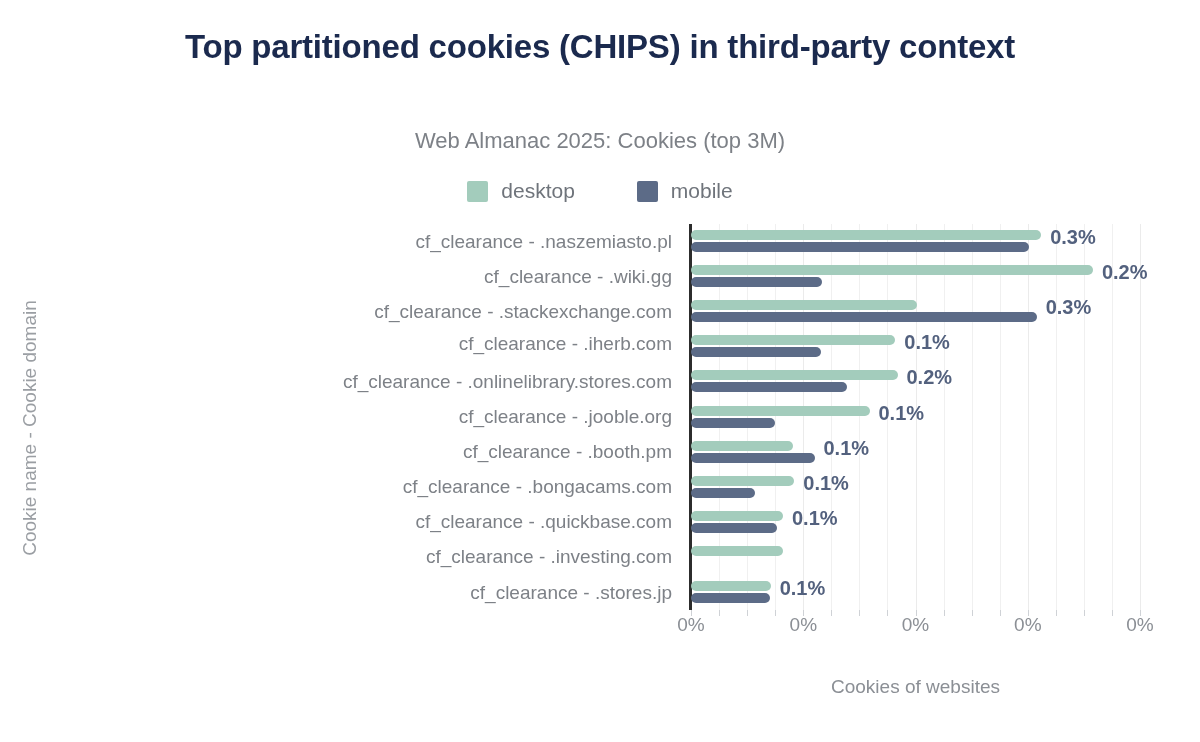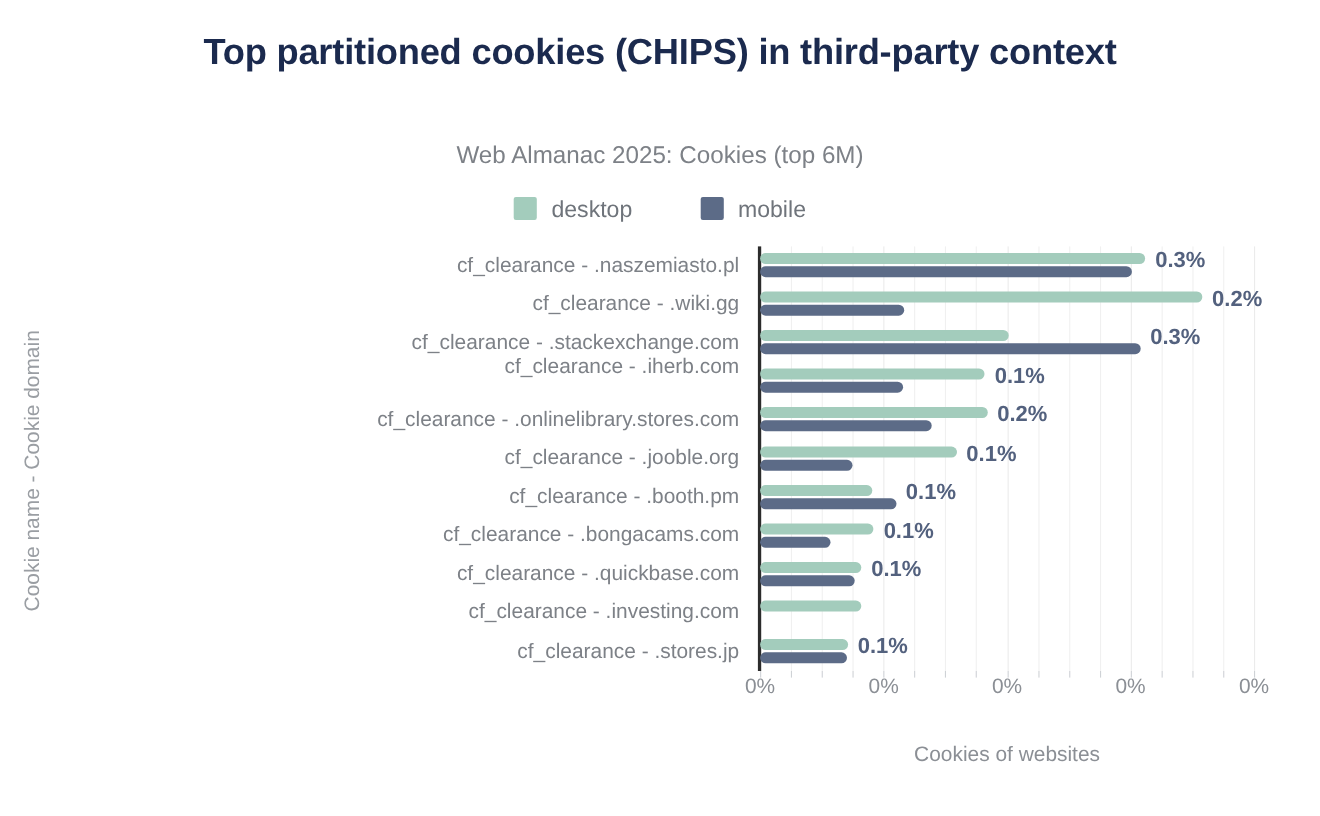--- a/index.html
+++ b/index.html
@@ -26,21 +26,21 @@
     position:absolute;left:0;top:128px;width:1200px;
     text-align:center;
     font-size:22px;color:#7d8187;font-weight:normal;
   }
 
   
   .legend{
     position:absolute;top:179px;left:0;width:1200px;
     display:flex;justify-content:center;align-items:center;gap:62px;
   }
-  .legend-item{display:flex;align-items:flex-start;gap:13px;}
+  .legend-item{display:flex;align-items:center;gap:13px;}
   .legend-swatch{width:21px;height:21px;border-radius:2px;display:block;}
   .legend-label{font-size:21px;color:#6f747b;}
 
   
   .plot{
     position:absolute;
     left:691px;top:224px;
     width:449px;height:386px;
   }
   .axis-line{
@@ -95,38 +95,38 @@
     transform:rotate(-90deg);
     transform-origin:center center;
   }
 </style>
 </head>
 <body>
 
 <div class="chart-root">
 
   <div class="title">Top partitioned cookies (CHIPS) in third-party context</div>
-  <div class="subtitle">Web Almanac 2025: Cookies (top 6M)</div>
+  <div class="subtitle">Web Almanac 2025: Cookies (top 3M)</div>
 
   <div class="legend">
     <div class="legend-item">
       <span class="legend-swatch" style="background:#a3ccbc"></span>
       <span class="legend-label">desktop</span>
     </div>
     <div class="legend-item">
       <span class="legend-swatch" style="background:#5c6b87"></span>
       <span class="legend-label">mobile</span>
     </div>
   </div>
 
   <div class="ycats" id="ycats">
       <div class="ycat" style="top: 17.5px; right: 8px;">cf_clearance - .naszemiasto.pl</div>
       <div class="ycat" style="top: 52.6px; right: 8px;">cf_clearance - .wiki.gg</div>
       <div class="ycat" style="top: 87.7px; right: 8px;">cf_clearance - .stackexchange.com</div>
-      <div class="ycat" style="top: 110px; right: 8px;">cf_clearance - .iherb.com</div>
+      <div class="ycat" style="top: 120px; right: 8px;">cf_clearance - .iherb.com</div>
       <div class="ycat" style="top: 157.9px; right: 8px;">cf_clearance - .onlinelibrary.stores.com</div>
       <div class="ycat" style="top: 193px; right: 8px;">cf_clearance - .jooble.org</div>
       <div class="ycat" style="top: 228.1px; right: 8px;">cf_clearance - .booth.pm</div>
       <div class="ycat" style="top: 263.2px; right: 8px;">cf_clearance - .bongacams.com</div>
       <div class="ycat" style="top: 298.3px; right: 8px;">cf_clearance - .quickbase.com</div>
       <div class="ycat" style="top: 333.4px; right: 8px;">cf_clearance - .investing.com</div>
       <div class="ycat" style="top: 368.5px; right: 8px;">cf_clearance - .stores.jp</div>
     </div>
 
   <div class="plot" id="plot">

